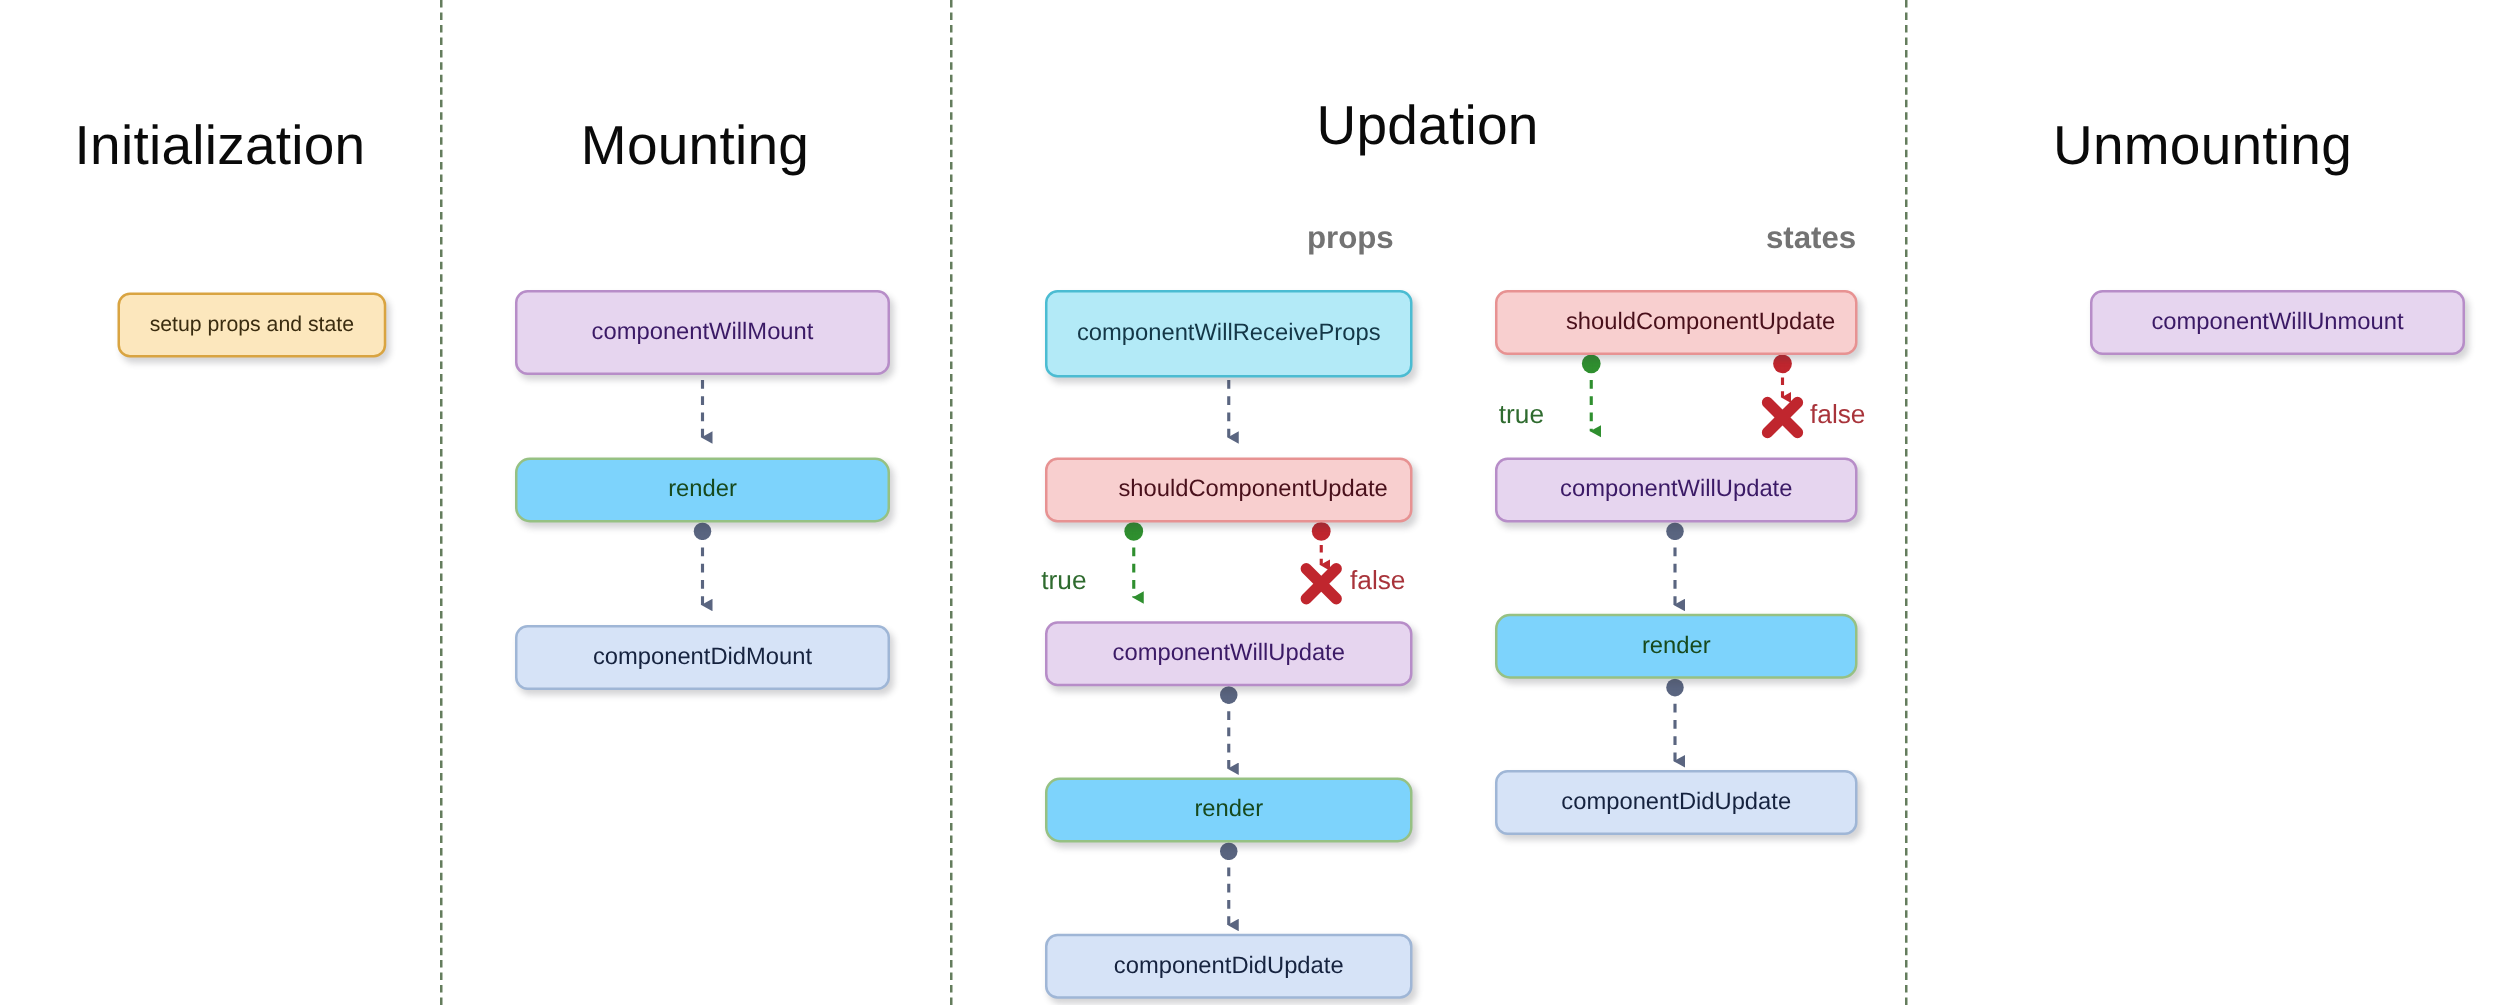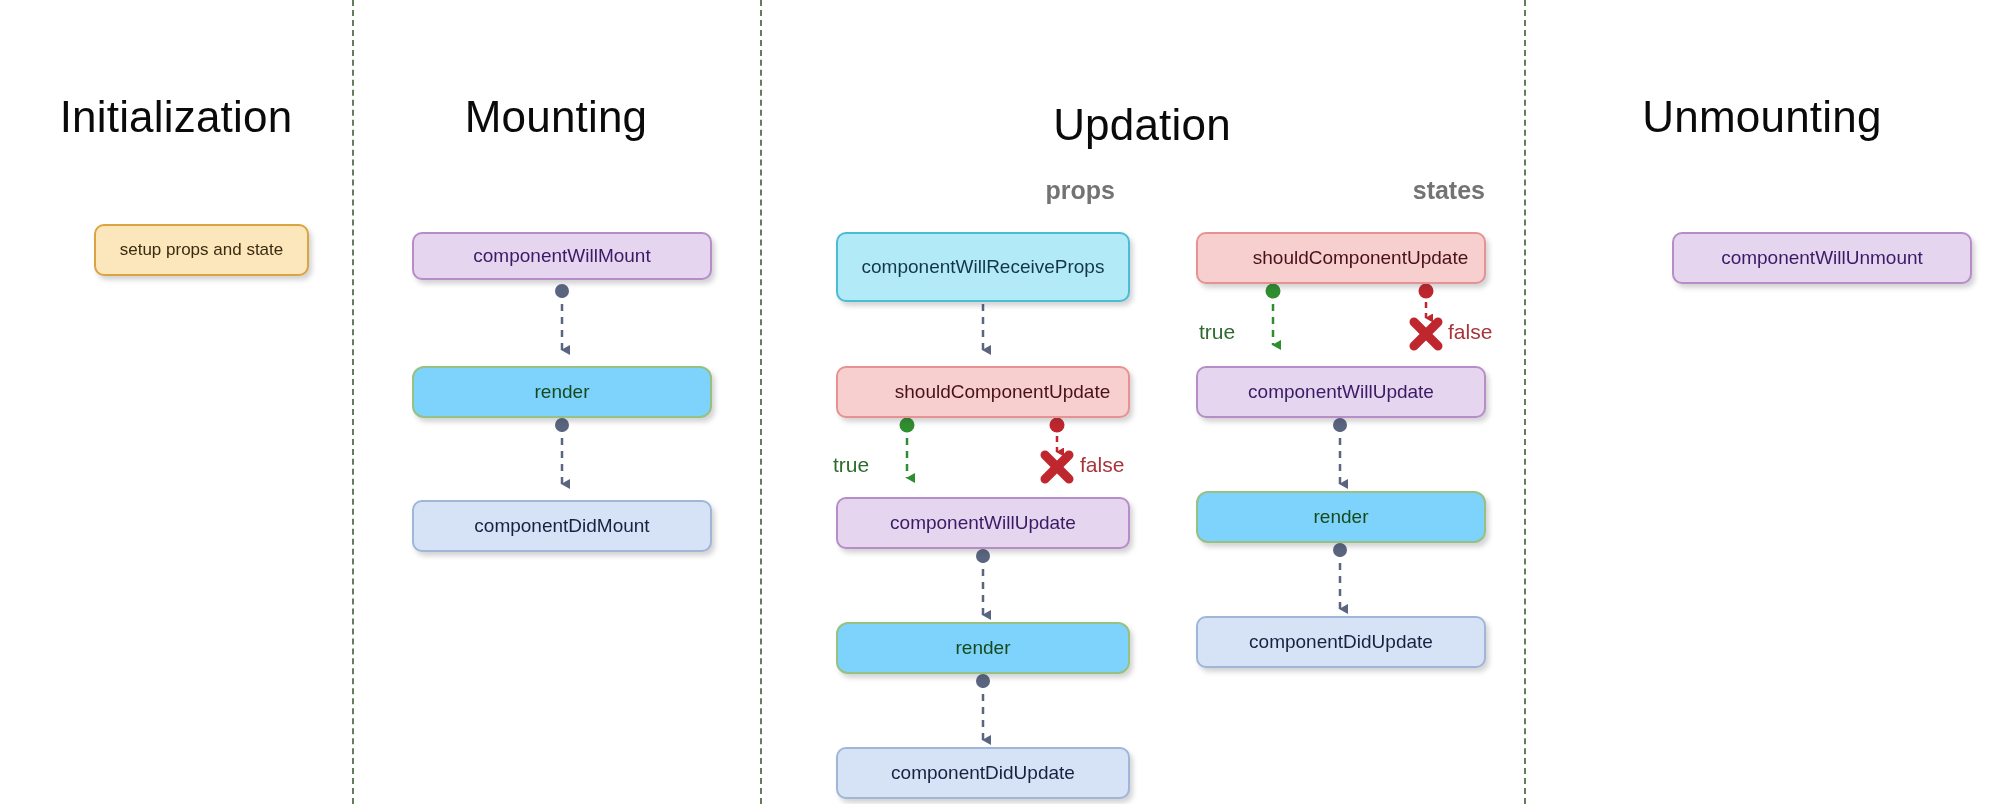--- a/index.html
+++ b/index.html
@@ -102,21 +102,21 @@
 <body>
 
 <div id="stage">
 
   <div class="divider" style="left:352px;"></div>
   <div class="divider" style="left:760px;"></div>
   <div class="divider" style="left:1524px;"></div>
 
   <div class="section-title" style="left:0px;    top:95px; width:352px;">Initialization</div>
   <div class="section-title" style="left:352px;  top:95px; width:408px;">Mounting</div>
-  <div class="section-title" style="left:760px;  top:103px; width:764px;">Updation</div>
+  <div class="section-title" style="left:760px;  top:79px; width:764px;">Updation</div>
   <div class="section-title" style="left:1524px; top:95px; width:476px;">Unmounting</div>
 
   <div class="sub-title" style="left:825px;  top:178px; width:290px;">props</div>
   <div class="sub-title" style="left:1195px; top:178px; width:290px;">states</div>
 
   <svg id="wires" viewBox="0 0 2000 804">
     <defs>
       <marker id="arrowSlate" markerWidth="10" markerHeight="9" refX="5" refY="8" orient="auto" markerUnits="userSpaceOnUse">
         <path d="M0,0 L10,0 L5,9 Z" fill="#5a6580"></path>
       </marker>
@@ -177,23 +177,23 @@
     <g>
       <circle cx="1340" cy="425" r="7" fill="#5a6580"></circle>
       <line x1="1340" y1="425" x2="1340" y2="484" stroke="#5a6580" stroke-width="2.5" stroke-dasharray="7,6" marker-end="url(#arrowSlate)"></line>
     </g>
     <g>
       <circle cx="1340" cy="550" r="7" fill="#5a6580"></circle>
       <line x1="1340" y1="550" x2="1340" y2="609" stroke="#5a6580" stroke-width="2.5" stroke-dasharray="7,6" marker-end="url(#arrowSlate)"></line>
     </g>
   </svg>
 
-  <div class="node n-orange small-text" style="left:94px; top:224px; width:215px; height:52px;">setup props and state</div>
-
-  <div class="node n-purple" style="left:412px; top:232px; width:300px; height:48px;">componentWillMount</div>
+  <div class="node n-orange small-text" style="left:94px; top:234px; width:215px; height:52px;">setup props and state</div>
+
+  <div class="node n-purple" style="left:412px; top:232px; width:300px; height:68px;">componentWillMount</div>
   <div class="node n-green" style="left:412px; top:366px; width:300px; height:52px;">render</div>
   <div class="node n-blue" style="left:412px; top:500px; width:300px; height:52px;text-align:center;">componentDidMount</div>
 
   <div class="node n-cyan" style="left:836px; top:232px; width:294px; height:70px;">componentWillReceiveProps</div>
   <div class="node n-red" style="left:836px; top:366px; width:294px; height:52px;">shouldComponentUpdate</div>
   <div class="node n-purple" style="left:836px; top:497px; width:294px; height:52px;">componentWillUpdate</div>
   <div class="node n-green" style="left:836px; top:622px; width:294px; height:52px;">render</div>
   <div class="node n-blue" style="left:836px; top:747px; width:294px; height:52px;">componentDidUpdate</div>
 
   <div class="node n-red" style="left:1196px; top:232px; width:290px; height:52px;">shouldComponentUpdate</div>

